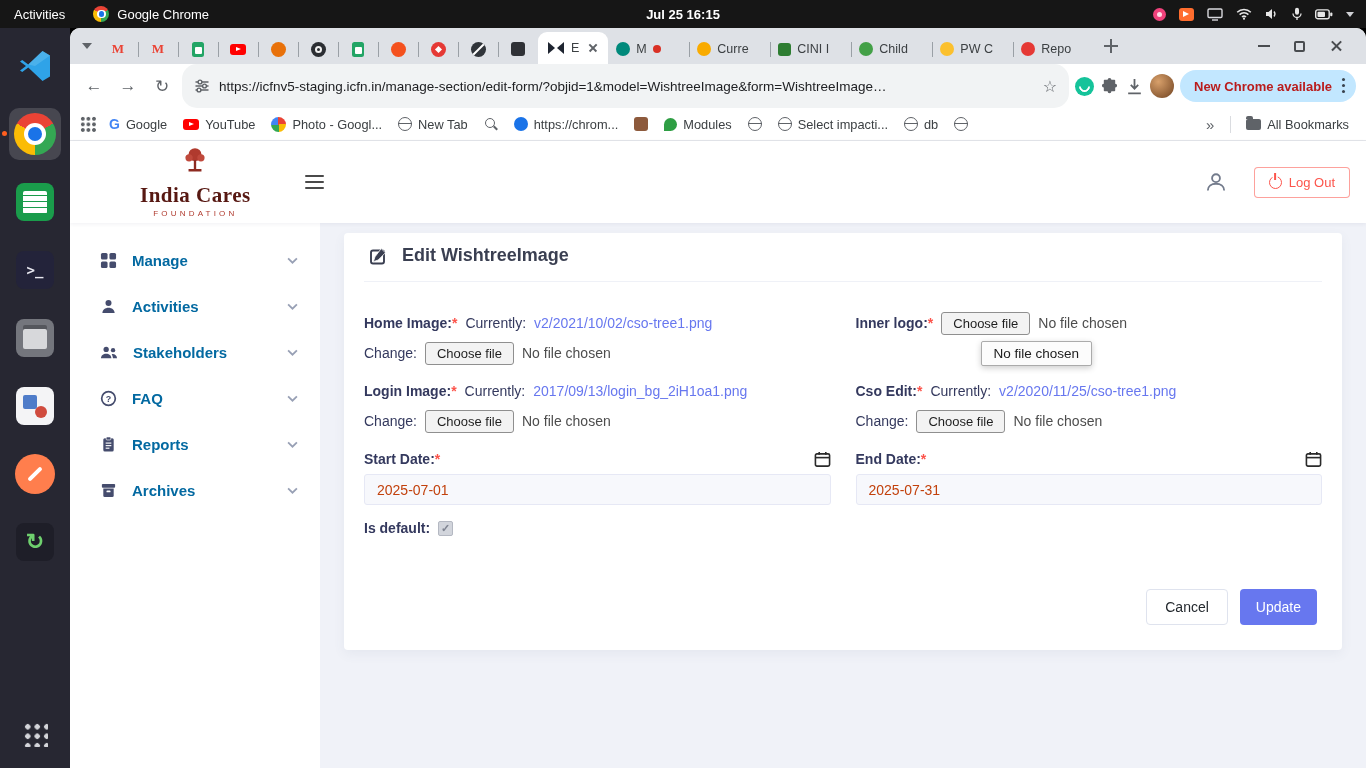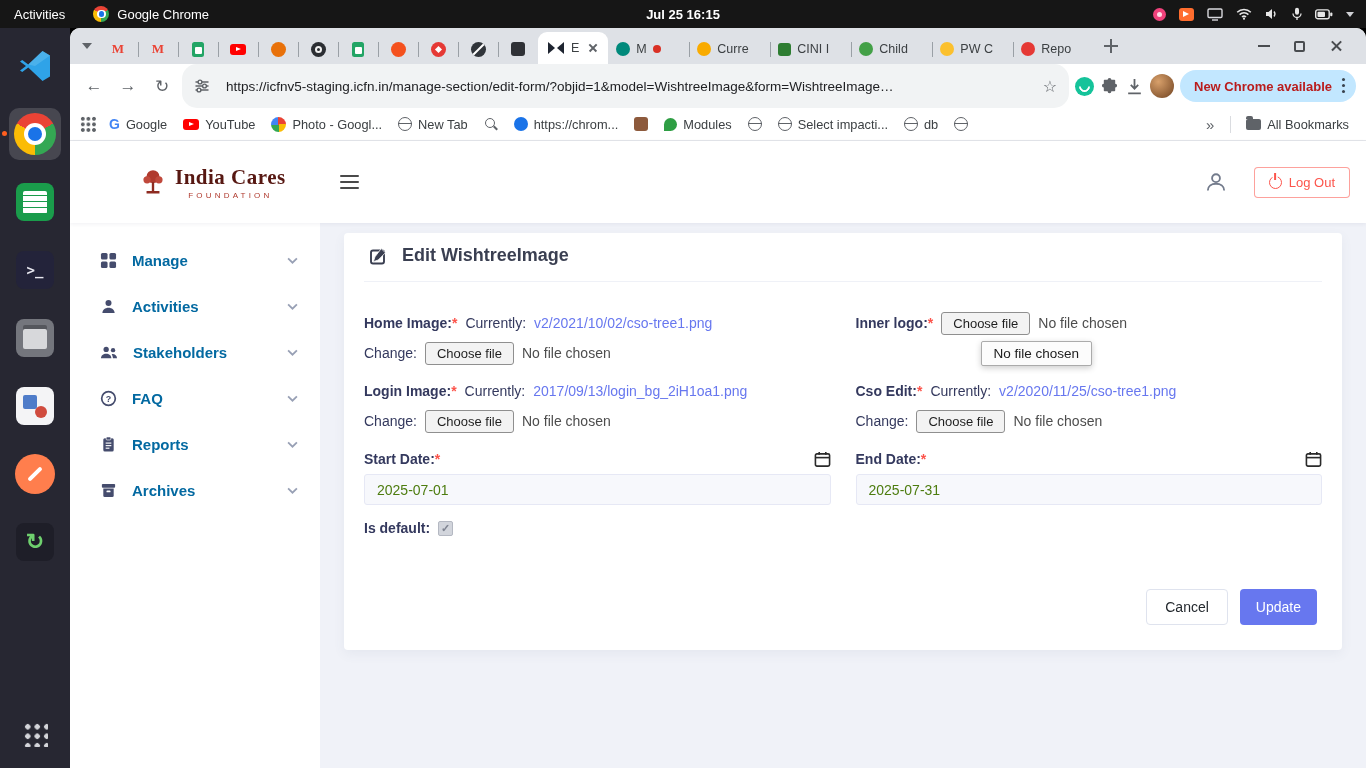--- a/index.html
+++ b/index.html
@@ -103,21 +103,21 @@
   .fav-greenc { width:14px; height:14px; border-radius:50%; background:#43a047; }
   .fav-yellowc { width:14px; height:14px; border-radius:50%; background:#fbc02d; }
   .fav-redc { width:14px; height:14px; border-radius:50%; background:#e53935; }
   .recdot { width:8px; height:8px; border-radius:50%; background:#d93025; flex:none; }
 
   
   .toolbar { height:44px; background:#fff; display:flex; align-items:center; gap:6px; padding:0 10px; flex:none; }
   .nav-btn { width:28px; height:28px; border-radius:50%; display:flex; align-items:center; justify-content:center;
              font-size:17px; color:#5f6368; cursor:pointer; flex:none; }
   .icon-back::before { content:"←"; } .icon-fwd::before { content:"→"; } .icon-reload::before { content:"↻"; }
-  .omnibox { flex:1; height:44px; background:#f1f3f4; border-radius:15px; display:flex; align-items:center; gap:16px; padding:0 12px; min-width:0; cursor:text; }
+  .omnibox { flex:1; height:44px; background:#f1f3f4; border-radius:15px; display:flex; align-items:center; gap:9px; padding:0 12px; min-width:0; cursor:text; }
   .url-text { flex:1; font-size:13.5px; color:#202124; white-space:nowrap; overflow:hidden; text-overflow:ellipsis; }
   .star-btn { font-size:16px; color:#5f6368; cursor:pointer; flex:none; }
   .star-btn::before { content:"☆"; }
   .grammarly { width:19px; height:19px; border-radius:50%; background:#15c39a; position:relative; cursor:pointer; flex:none; }
   .grammarly::after { content:""; position:absolute; inset:4px; border:2.2px solid #fff; border-radius:50%; border-top-color:transparent; border-right-color:transparent; transform:rotate(-45deg); }
   .avatar { width:24px; height:24px; border-radius:50%; background:radial-gradient(circle at 35% 32%, #d8a06b, #8a5a33 75%); cursor:pointer; flex:none; }
   .update-pill { height:32px; border-radius:16px; background:#c2e7ff; color:#b91c1c; font-size:13px; font-weight:700;
                  display:flex; align-items:center; gap:10px; padding:0 10px 0 14px; cursor:pointer; flex:none; }
   .kebab { width:4px; height:16px; position:relative; }
   .kebab::before { content:""; position:absolute; left:0; top:0; width:3.4px; height:3.4px; border-radius:50%; background:#39424e;
@@ -142,21 +142,21 @@
   .bm-plant { width:13px; height:13px; border-radius:50% 50% 50% 0; background:#2e9e44; }
   .bm-folder { width:15px; height:11px; background:#5f6368; border-radius:2px; position:relative; flex:none; }
   .bm-folder::before { content:""; position:absolute; top:-3px; left:0; width:7px; height:3px; background:#5f6368; border-radius:2px 2px 0 0; }
   .bm-overflow { margin-left:auto; color:#5f6368; font-size:15px; padding:0 8px; cursor:pointer; }
   .bm-sep { width:1px; height:17px; background:#dadce0; margin:0 6px; }
 
   
   .webpage { flex:1; display:flex; flex-direction:column; background:#f0f2f8; min-height:0; }
   .site-header { height:82px; background:#fff; display:flex; align-items:center; padding:0 16px 0 70px;
                  box-shadow:0 1px 4px rgba(40,45,80,.07); position:relative; z-index:2; flex:none; }
-  .brand { display:flex; align-items:center; gap:9px; cursor:pointer; }
+  .brand { display:flex; align-items:center; gap:9px; cursor:pointer;flex-direction:column; }
   .brand-name { font-family:"Liberation Serif", serif; font-size:21px; font-weight:700; color:#571812; letter-spacing:.5px; }
   .brand-sub { font-size:8px; letter-spacing:3.2px; color:#b03a2e; text-align:center; margin-top:1px; }
   .burger { margin-left:48px; display:flex; flex-direction:column; gap:3.5px; cursor:pointer; padding:6px; }
   .burger i { display:block; width:19px; height:2.4px; background:#4a4a4a; border-radius:1px; }
   .hdr-right { margin-left:auto; display:flex; align-items:center; gap:26px; }
   .logout-btn { display:flex; align-items:center; gap:7px; border:1px solid rgba(252,84,75,.55); color:#fc544b;
                 background:#fff; border-radius:4px; padding:7px 14px; font-size:13px; cursor:pointer; font-family:inherit; }
   .power-ic { width:13px; height:13px; border:1.7px solid currentColor; border-radius:50%; position:relative; }
   .power-ic::before { content:""; position:absolute; left:50%; top:-4px; transform:translateX(-50%); width:1.8px; height:7px; background:currentColor; box-shadow:0 0 0 1.6px #fff; }
 
@@ -178,21 +178,21 @@
   .flabel b { font-weight:700; color:#34395e; }
   .req { font-style:normal; color:#fc544b; font-weight:700; }
   .flink { color:#6777ef; text-decoration:none; cursor:pointer; }
   .file-btn { font-family:inherit; font-size:13px; color:#1f1f1f; background:#f3f3f3; border:1px solid #8f8f8f;
               border-radius:3px; padding:3px 11px; cursor:pointer; }
   .no-file { color:#4d4d4d; }
   .tooltip-line { min-height:30px; }
   .native-tooltip { display:inline-block; margin-left:125px; background:#fcfcfc; border:1px solid #ababab;
                     border-radius:2px; padding:4px 12px; font-size:13.5px; color:#202020; box-shadow:0 2px 6px rgba(0,0,0,.2); }
   .date-input { width:100%; height:31px; background:#f7f8fc; border:1px solid #e6e8f5; border-radius:3px;
-                padding:0 12px; font-family:inherit; font-size:14px; color:#4d7c0f; outline:none; }
+                padding:0 12px; font-family:inherit; font-size:14px; color:#c2410c; outline:none; }
   .cal-ic { cursor:pointer; display:flex; }
   .isdefault { margin-top:4px; }
   .checkbox { width:15px; height:15px; border-radius:2px; background:#d2d5dc; border:1px solid #b4b8c2;
               display:inline-flex; align-items:center; justify-content:center; cursor:pointer; }
   .checkbox[data-checked="true"]::after { content:"✓"; font-size:11px; color:#7f8491; font-weight:700; }
   .card-footer { display:flex; justify-content:flex-end; gap:12px; padding:46px 25px 25px; }
   .btn-cancel { background:#fff; border:1px solid #dfe3ee; color:#24292e; border-radius:4px; padding:9px 18px;
                 font-size:14px; font-family:inherit; cursor:pointer; }
   .btn-update { background:#6777ef; border:none; color:#fff; border-radius:4px; padding:9px 16px;
                 font-size:14px; font-family:inherit; cursor:pointer; }

